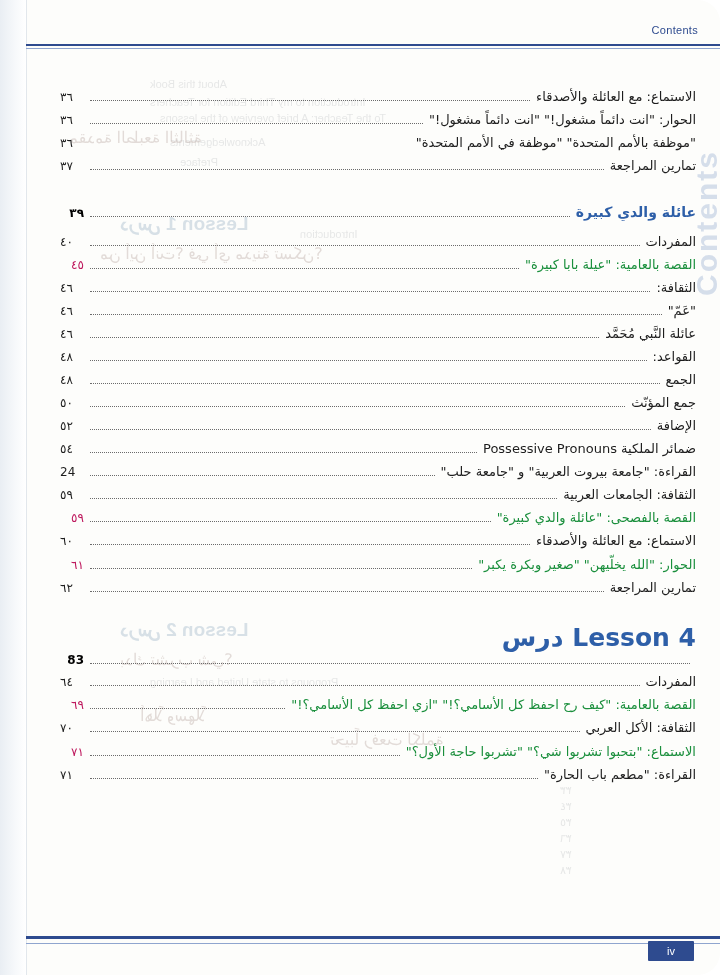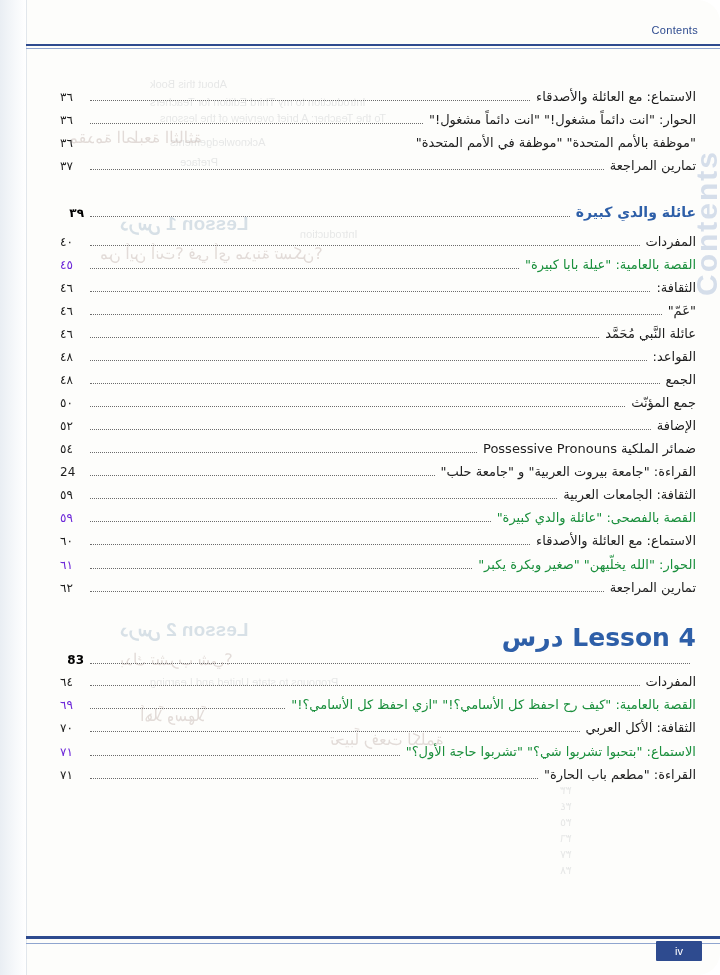--- a/index.html
+++ b/index.html
@@ -131,21 +131,21 @@
   .row .pg {
     flex: 0 0 auto;
     font-family: "DejaVu Sans", sans-serif;
     font-size: 12px;
     color: #1d1d1d;
     min-width: 24px;
     text-align: left;
     direction: ltr;
   }
   .row.green .txt { color: #1a8f3c; }
-  .row.green .pg  { color: #6d28d9; }
+  .row.green .pg  { color: #be185d; text-align: right; }
 
   
   .lesson-head {
     margin-top: 26px;
     margin-bottom: 4px;
     direction: rtl;
   }
   .lesson-title {
     font-size: 25px;
     font-weight: bold;
@@ -195,21 +195,21 @@
   .footer-bar2 {
     position: absolute;
     left: 26px;
     right: 0;
     bottom: 31px;
     height: 1px;
     background: #8fa5cf;
   }
   .folio {
     position: absolute;
-    right: 18px;
+    right: 26px;
     bottom: 14px;
     width: 46px;
     height: 20px;
     background: #2e4b8f;
     color: #ffffff;
     font-size: 11px;
     display: flex;
     align-items: center;
     justify-content: center;
     border-radius: 1px;

